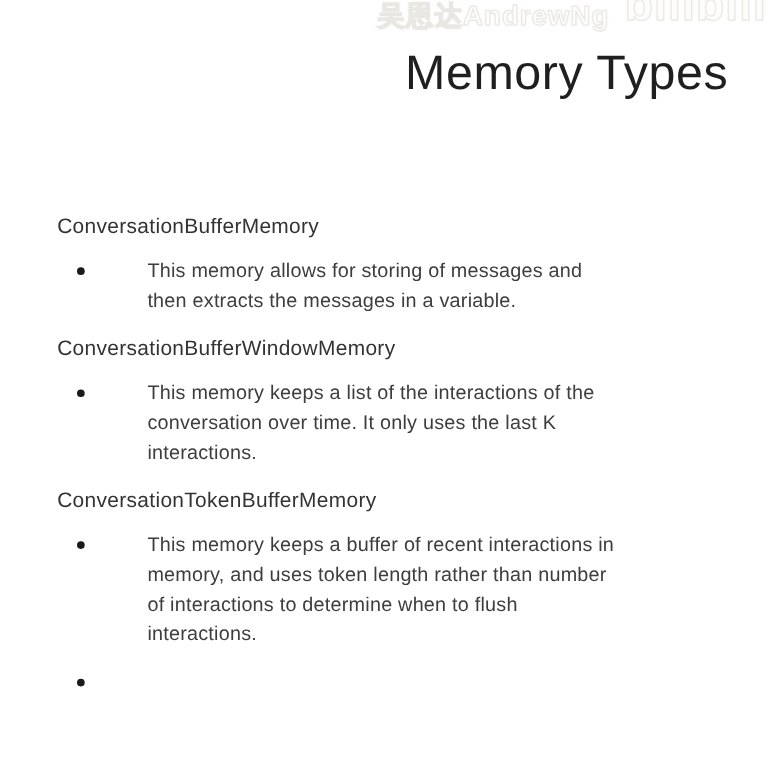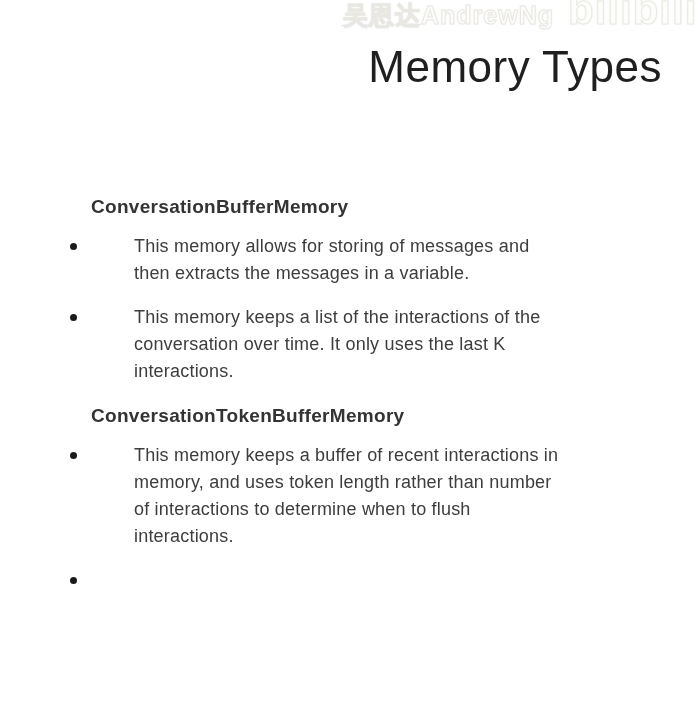--- a/index.html
+++ b/index.html
@@ -14,21 +14,21 @@
     background: #ffffff;
     font-family: "Liberation Sans", "DejaVu Sans", sans-serif;
   }
 
   
   .watermark {
     position: absolute;
     top: 0;
     left: 343px;
     display: flex;
-    align-items: flex-end;
+    align-items: flex-start;
     gap: 14px;
     white-space: nowrap;
     pointer-events: none;
   }
   .watermark-text {
     font-size: 25px;
     font-weight: 700;
     letter-spacing: 1px;
     line-height: 30px;
     color: #fdfdfc;
@@ -56,25 +56,24 @@
     line-height: 50px;
     color: #1f1f1f;
   }
 
   
   .content {
     margin: 101px 0 0 52px;
   }
   .section-heading {
     font-size: 19px;
-    font-weight: 700;
+    font-weight: 400;
     letter-spacing: 0.3px;
     line-height: 27px;
     color: #333333;
-    margin-left: 39px;
   }
   .bullets {
     margin: 13px 0 17px 0;
   }
   .bullet-item {
     display: flex;
     align-items: flex-start;
   }
   .bullet-marker {
     flex: none;
@@ -119,20 +118,21 @@
 
     <div class="bullet-item">
         <span class="bullet-marker"></span>
         <span class="bullet-text">This memory allows for storing of messages and
 then extracts the messages in a variable.</span>
       </div>
       </div>
   </section>
 
   <section class="section">
+    <div class="section-heading">ConversationBufferWindowMemory</div>
     <div class="bullets">
 
     <div class="bullet-item">
         <span class="bullet-marker"></span>
         <span class="bullet-text">This memory keeps a list of the interactions of the
 conversation over time. It only uses the last K
 interactions.</span>
       </div>
       </div>
   </section>

